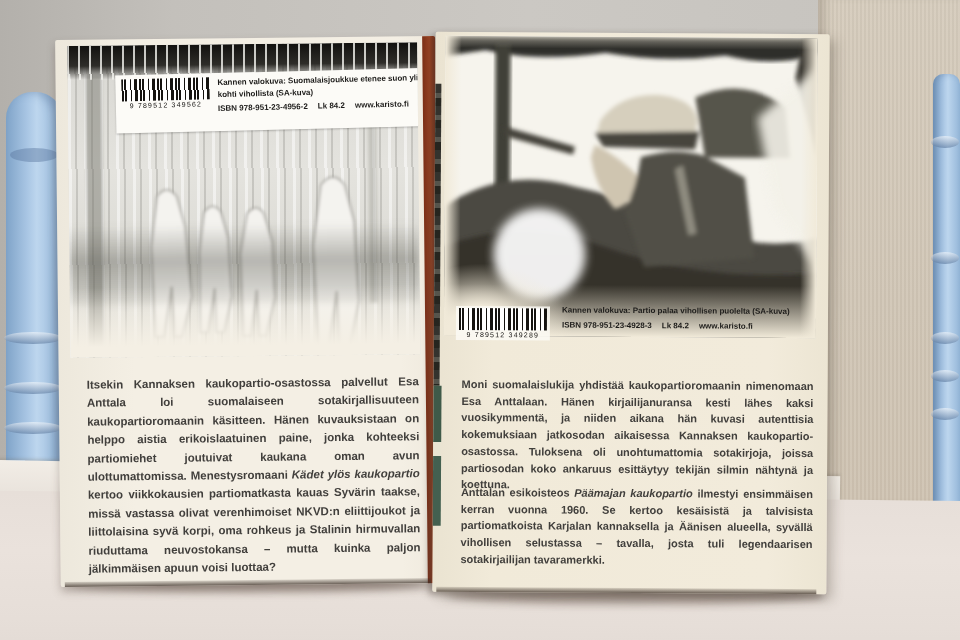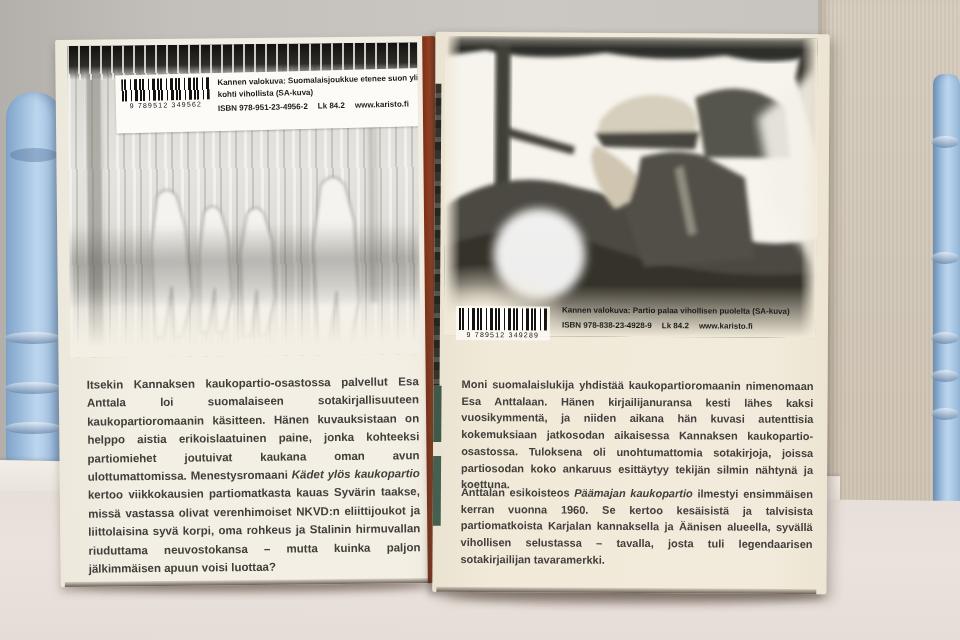--- a/index.html
+++ b/index.html
@@ -197,21 +197,21 @@
       <div class="photo-blend"></div>
     </div>
 
     <div class="barcode-right barcode">
       <div class="bars"></div>
       <div class="digits txt">9 789512 349289</div>
     </div>
     <div class="caption-right photo-caption">
       <div>Kannen valokuva: Partio palaa vihollisen puolelta (SA-kuva)</div>
       <div class="isbn-line">
-        <span>ISBN 978-838-23-4928-9</span><span>Lk 84.2</span><span>www.karisto.fi</span>
+        <span>ISBN 978-951-23-4928-3</span><span>Lk 84.2</span><span>www.karisto.fi</span>
       </div>
     </div>
 
     <p class="blurb" style="left:28px;top:344px;width:352px;font-size:11px;line-height:1.52;">Moni suomalaislukija yhdistää kaukopartioromaanin nimenomaan Esa Anttalaan. Hänen kirjailijanuransa kesti lähes kaksi vuosikymmentä, ja niiden aikana hän kuvasi autenttisia kokemuksiaan jatkosodan aikaisessa Kannaksen kaukopartio-osastossa. Tuloksena oli unohtumattomia sotakirjoja, joissa partiosodan koko ankaruus esittäytyy tekijän silmin nähtynä ja koettuna.</p>
     <p class="blurb" style="left:28px;top:452px;width:352px;font-size:11px;line-height:1.52;"><span>Anttalan esikoisteos </span><span class="it">Päämajan kaukopartio</span><span> ilmestyi ensimmäisen kerran vuonna 1960. Se kertoo kesäisistä ja talvisista partiomatkoista Karjalan kannaksella ja Äänisen alueella, syvällä vihollisen selustassa – tavalla, josta tuli legendaarisen sotakirjailijan tavaramerkki.</span></p>
 
     <div class="spine-dark"></div>
     <div class="spine-green"></div>
     <div class="board-edge"></div>
   </div>

